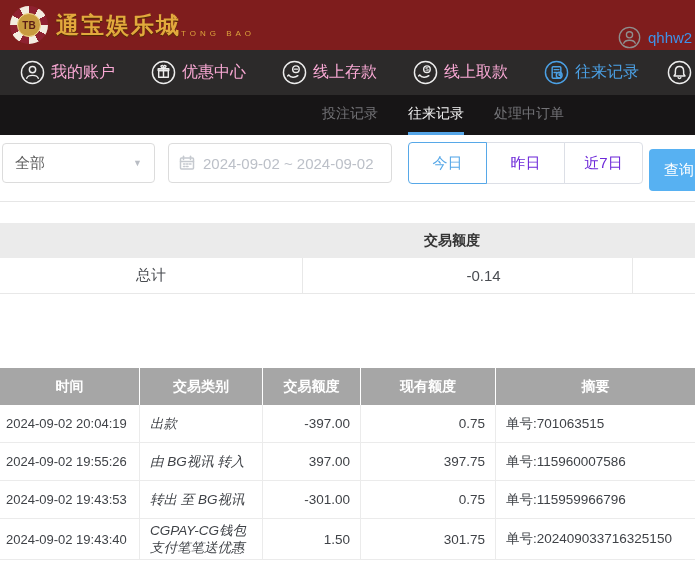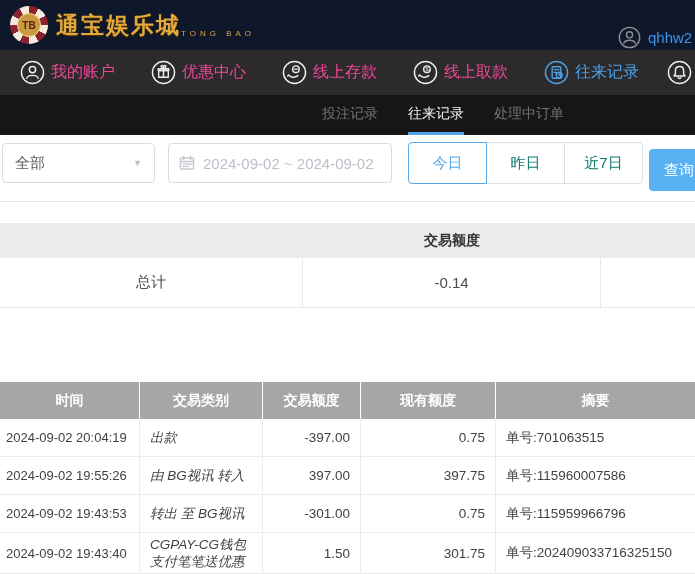--- a/index.html
+++ b/index.html
@@ -1,20 +1,20 @@
 <!DOCTYPE html>
 <html><head>
 <meta charset="utf-8">
 <style>
   * { margin:0; padding:0; box-sizing:border-box; }
   html,body { width:695px; height:574px; overflow:hidden; background:#fff;
     font-family:"Liberation Sans", sans-serif; }
 
   
-  .topbar { height:50px; background:#0f172a; display:flex; align-items:center;
+  .topbar { height:50px; background:#7f1d1d; display:flex; align-items:center;
     position:relative; overflow:hidden; }
   .logo { display:flex; align-items:center; margin-left:10px; cursor:pointer; }
   .chip { width:38px; height:38px; border-radius:50%;
     background:repeating-conic-gradient(#8e2130 0 30deg, #f3ecdf 30deg 60deg);
     position:relative; flex:0 0 auto; }
   .chip-inner { position:absolute; left:7px; top:7px; width:24px; height:24px;
     border-radius:50%; background:#c89b3f; border:1px solid #f0d890;
     color:#5b1d15; font-size:10px; font-weight:bold; display:flex;
     align-items:center; justify-content:center; }
   .logo-text { margin-left:8px; display:flex; flex-direction:row; }
@@ -23,21 +23,21 @@
   .logo-en { font-size:8px; color:#dca43c; letter-spacing:4px;
     align-self:flex-end; margin-right:4px; line-height:9px; }
   .user-box { position:absolute; left:618px; top:12px; height:50px; display:flex;
     align-items:center; gap:7px; cursor:pointer; }
   .user-box svg { stroke:#8f8f8f; }
   .user-name { color:#3f93e8; font-size:15px; white-space:nowrap; }
 
   
   .navbar { height:45px; background:#2c2a2a; display:flex; align-items:center;
     padding-left:20px; gap:36px; overflow:hidden; white-space:nowrap; }
-  .nav-item { display:flex; align-items:center; gap:6px; color:#ec4899;
+  .nav-item { display:flex; align-items:center; gap:6px; color:#f9a8d4;
     font-size:16px; cursor:pointer; flex:0 0 auto; }
   .nav-item svg { stroke:#ededed; flex:0 0 auto; }
   .nav-item.active { color:#4ba0e4; }
   .nav-item.active svg { stroke:#4ba0e4; }
   .nav-item.last { margin-left:-8px; }
 
   
   .subnav { height:40px; background:#171516; display:flex; padding-left:322px;
     gap:30px; overflow:hidden; }
   .tab { font-size:14px; color:#737377; line-height:37px; cursor:pointer;
@@ -51,40 +51,40 @@
   .select-box { width:153px; height:40px; border:1px solid #dcdcdc;
     border-radius:4px; display:flex; align-items:center; padding:0 12px;
     color:#5f5f5f; font-size:15px; cursor:pointer; }
   .select-caret { margin-left:auto; color:#b9bdc4; font-size:9px; }
   .date-box { width:224px; height:40px; border:1px solid #dcdcdc;
     border-radius:4px; display:flex; align-items:center; gap:8px;
     padding:0 10px; margin-left:13px; color:#bcc0c8; font-size:15px;
     cursor:pointer; white-space:nowrap; }
   .btn-group { display:flex; margin-left:16px;border-radius:13px; }
   .qbtn { width:79px; height:42px; background:#fff; border:1px solid #dcdfe6;
-    color:#0f766e; font-size:15px; display:flex; align-items:center;
+    color:#6d28d9; font-size:15px; display:flex; align-items:center;
     justify-content:center; cursor:pointer; margin-left:-1px; }
   .qbtn:first-child { border-radius:4px 0 0 4px; margin-left:0; }
   .qbtn:last-child { border-radius:0 4px 4px 0; }
   .qbtn.active { border-color:#57a8e8; color:#57a8e8; z-index:2; }
   .query-btn { position:absolute; left:649px; top:7px; width:60px; height:42px;
     background:#57b1f2; color:#fff; font-size:15px; border:none;
     border-radius:4px; display:flex; align-items:center; justify-content:center;
     cursor:pointer; }
 
   .rule { border-top:1px solid #e6e6e6; margin-top:17px; }
 
   
   .sum-table { margin-top:21px; font-size:14px; }
   .sum-head { height:35px; background:#ebebeb; display:flex; }
   .sum-head .c1 { width:303px; } .sum-head .c2 { width:298px; display:flex;
     align-items:center; justify-content:center; font-weight:bold; color:#333; }
   .sum-head .c3 { flex:1; }
-  .sum-row { height:50px; display:flex; border-bottom:1px solid #e8e8e8;
-    color:#4a4d52; font-size:15px; }
+  .sum-row { height:36px; display:flex; border-bottom:1px solid #e8e8e8;
+    color:#4a4d52; font-size:15px;gap:32px; }
   .sum-row .c1 { width:303px; border-right:1px solid #e8e8e8; display:flex;
     align-items:center; justify-content:center; }
   .sum-row .c2 { width:298px; border-right:1px solid #e8e8e8; display:flex;
     align-items:center; justify-content:center; }
   .sum-row .c3 { flex:1; }
 
   
   .main-table { margin-top:74px; font-size:13.5px; }
   .mt-head { height:37px; background:#a6a6a6; display:flex; color:#fff;
     font-weight:bold; font-size:14px; }

